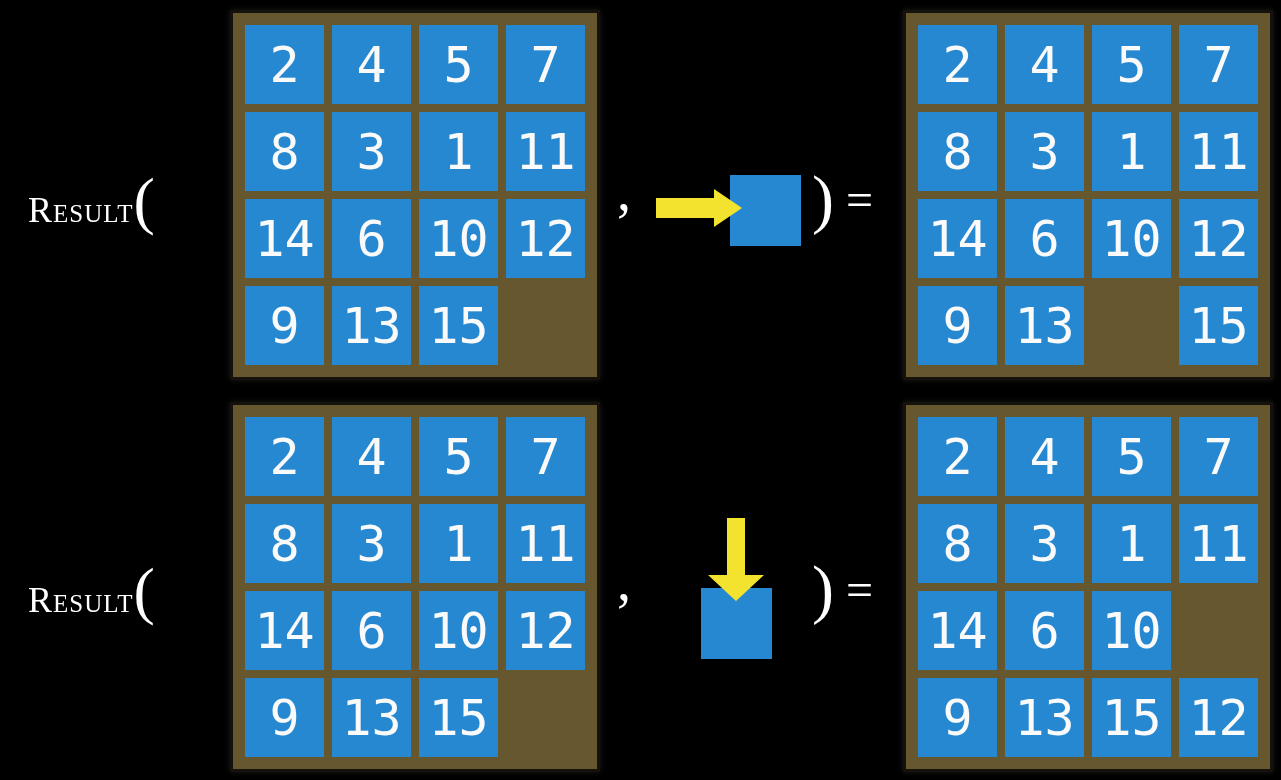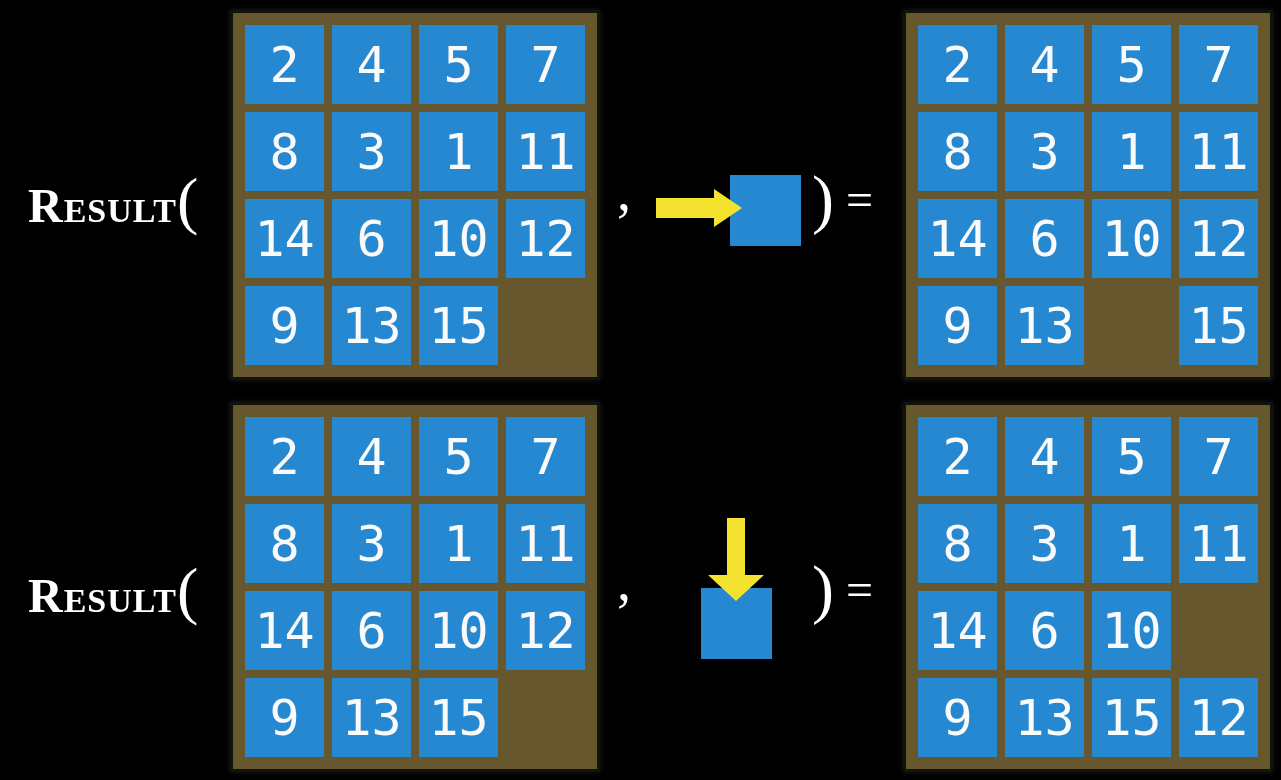--- a/index.html
+++ b/index.html
@@ -10,21 +10,21 @@
   }
   .row { position:absolute; left:0; width:1281px; height:390px; }
   .row1 { top:0; } .row2 { top:390px; }
 
   
   .func-label {
     position:absolute; left:28px; top:50%; transform:translateY(-50%);
     margin-top:6px; color:var(--text,#fff);
     display:flex; align-items:baseline; white-space:nowrap;
   }
-  .fname { font-variant:small-caps; font-size:48px; letter-spacing:1px;font-weight:bold; }
+  .fname { font-variant:small-caps; font-size:36px; letter-spacing:1px; }
   .bigparen { font-size:64px; font-weight:400; }
 
   
   .board {
     position:absolute; top:10px; width:370px; height:370px;
     box-sizing:border-box; padding:12px;
     background:var(--board,#66572F);
     border:3px solid var(--board_border,#14120d);
     box-shadow:0 0 6px rgba(90,90,90,0.30);
     display:grid; grid-template-columns:repeat(4,1fr); grid-template-rows:repeat(4,1fr);

